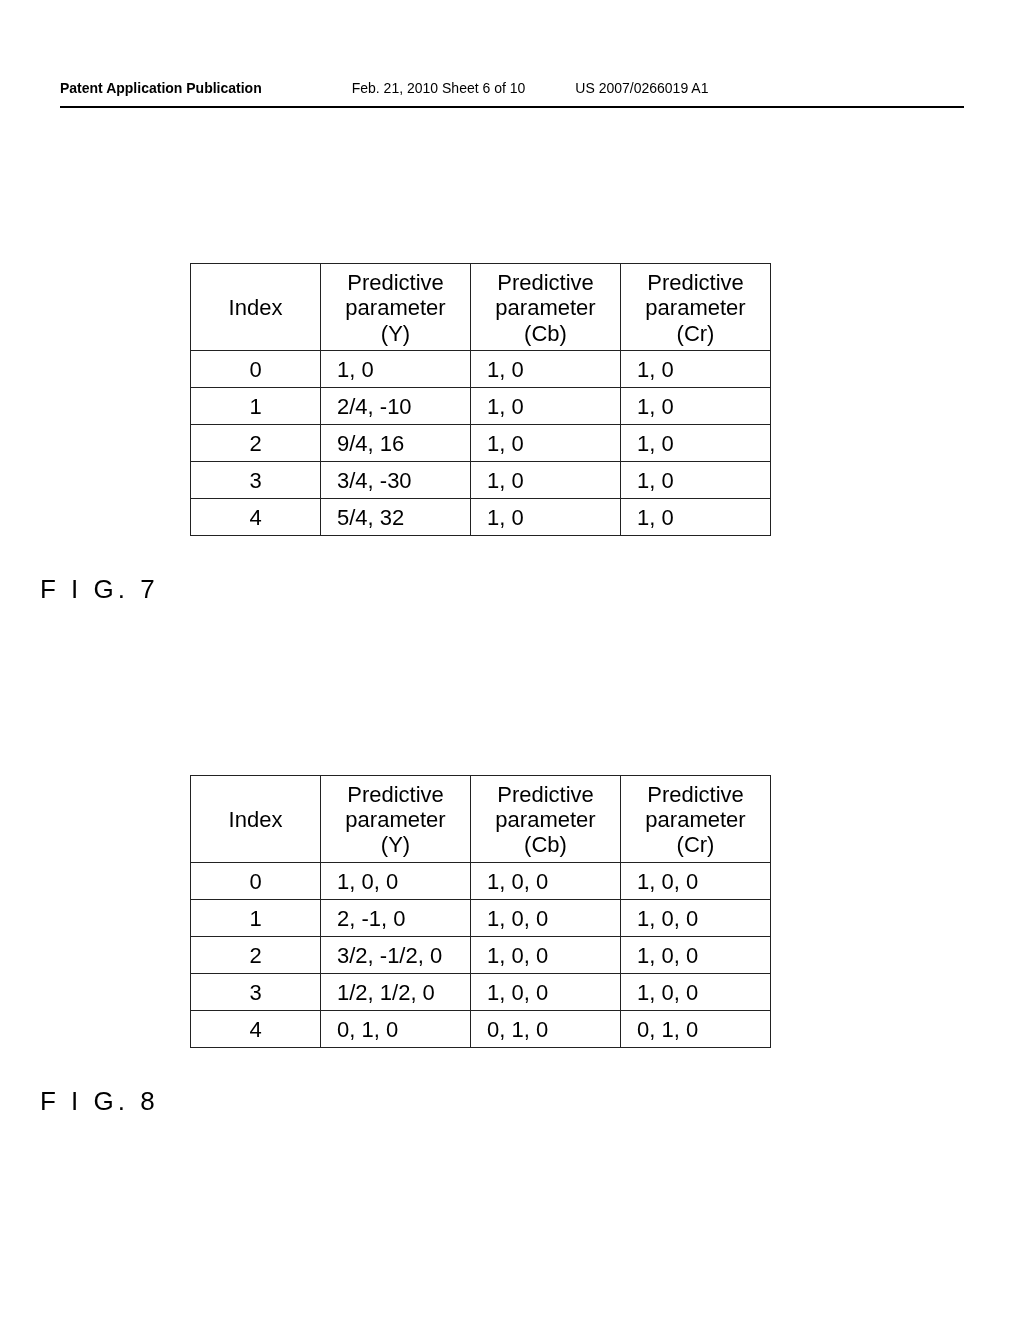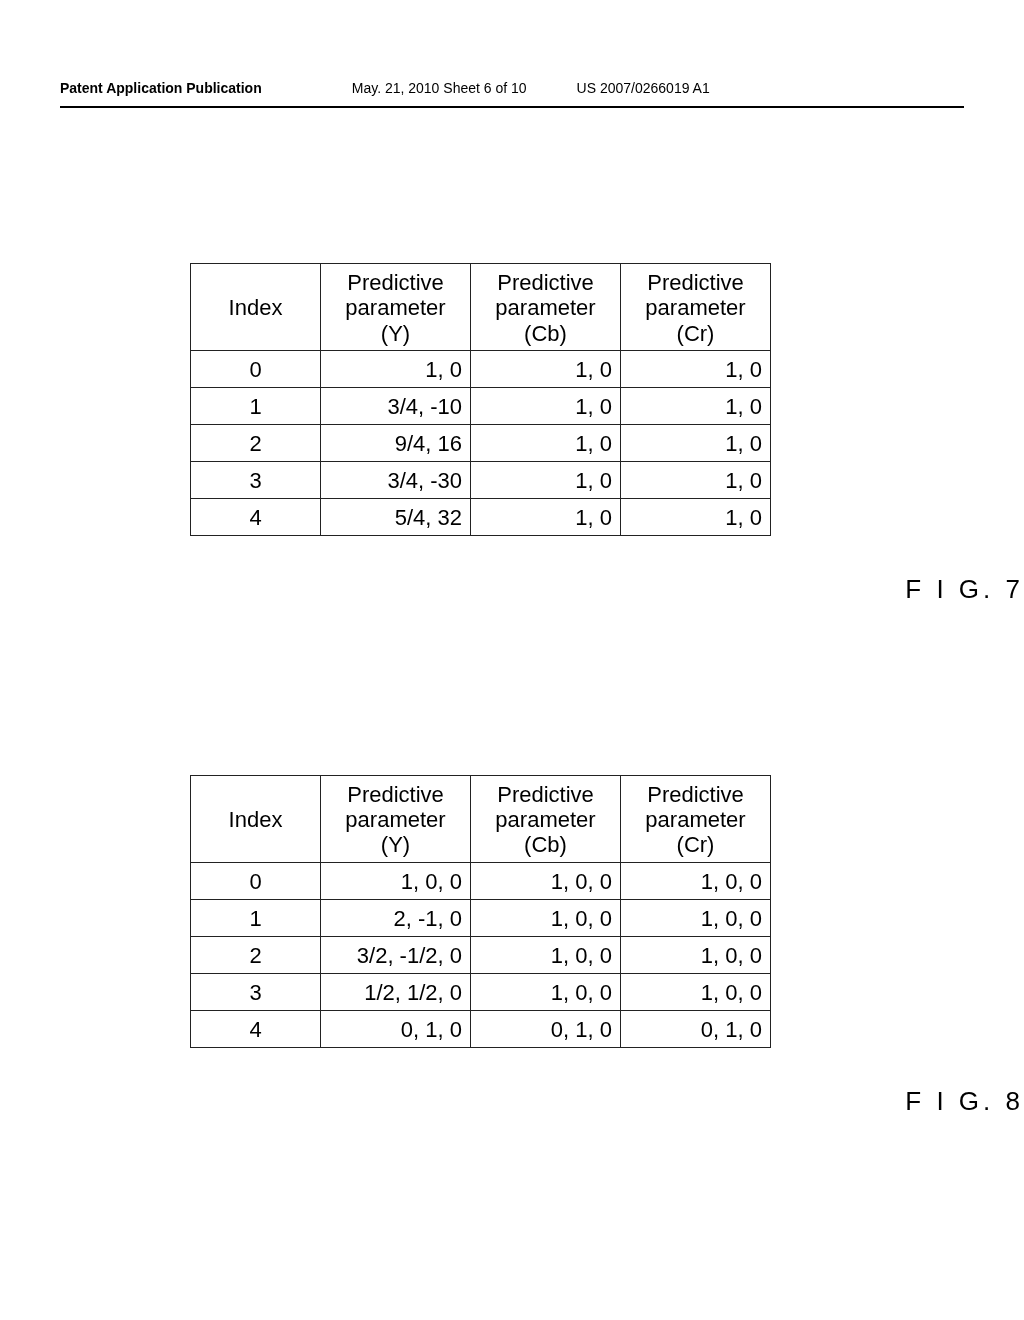--- a/index.html
+++ b/index.html
@@ -56,49 +56,50 @@
     font-weight: normal;
     text-align: center;
     height: 44px;
     line-height: 1.15;
   }
   .tbl td.idx {
     text-align: center;
     width: 95px;
   }
   .tbl td.val {
-    text-align: right;
-    padding-left: 24px;
+    text-align: left;
+    padding-left: 16px;
   }
   .tbl col.col-idx { width: 130px; }
   .tbl col.col-y   { width: 150px; }
   .tbl col.col-cb  { width: 150px; }
   .tbl col.col-cr  { width: 150px; }
   .fig-label {
-    text-align: right;
+    text-align: left;
     font-size: 26px;
     letter-spacing: 4px;
     margin-top: 38px;
     font-family: "Arial", sans-serif;
+    margin-left: 40px;
   }
   .block-fig7 {
     margin-top: 155px;
   }
   .block-fig8 {
     margin-top: 170px;
   }
 </style>
 </head>
 <body>
 
 <div class="page">
 
   <div class="header">
     <span class="header-left">Patent Application Publication</span>
-    <span class="header-center">May. 21, 2010  Sheet 6 of 10</span>
+    <span class="header-center">Feb. 21, 2010  Sheet 6 of 10</span>
     <span class="header-right">US 2007/0266019 A1</span>
   </div>
   <hr class="header-rule">
 
   <div class="block-fig7">
     <div class="table-wrap">
       <table class="tbl">
         <colgroup>
           <col class="col-idx">
             <col class="col-y">
@@ -115,21 +116,21 @@
         </thead>
         <tbody>
           <tr>
             <td class="idx">0</td>
             <td class="val">1, 0</td>
             <td class="val">1, 0</td>
             <td class="val">1, 0</td>
           </tr>
           <tr>
             <td class="idx">1</td>
-            <td class="val">3/4, -10</td>
+            <td class="val">2/4, -10</td>
             <td class="val">1, 0</td>
             <td class="val">1, 0</td>
           </tr>
           <tr>
             <td class="idx">2</td>
             <td class="val">9/4, 16</td>
             <td class="val">1, 0</td>
             <td class="val">1, 0</td>
           </tr>
           <tr>

